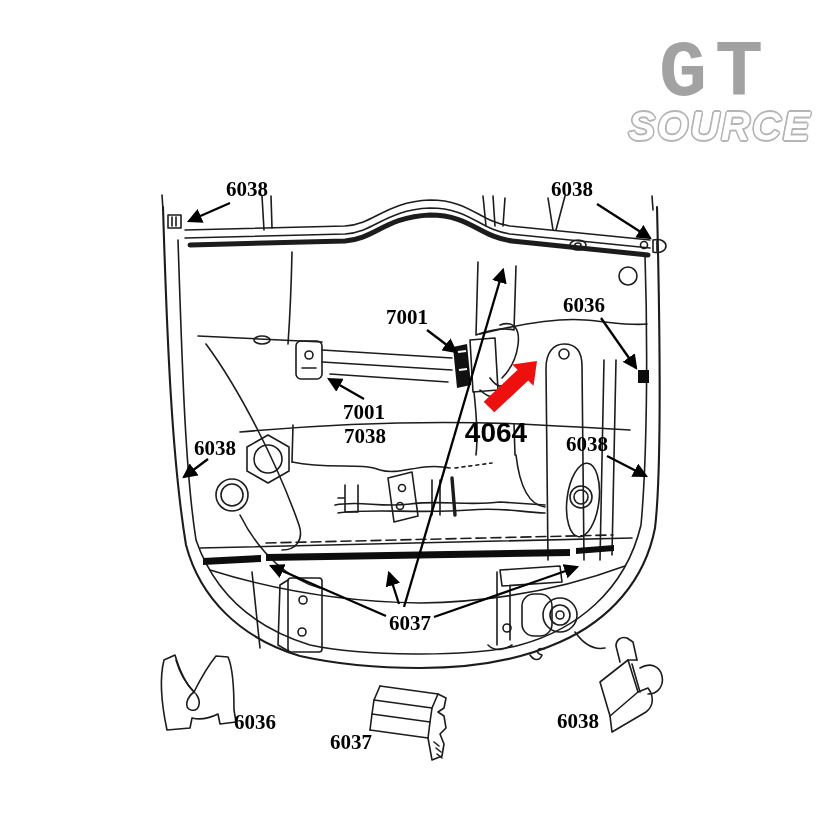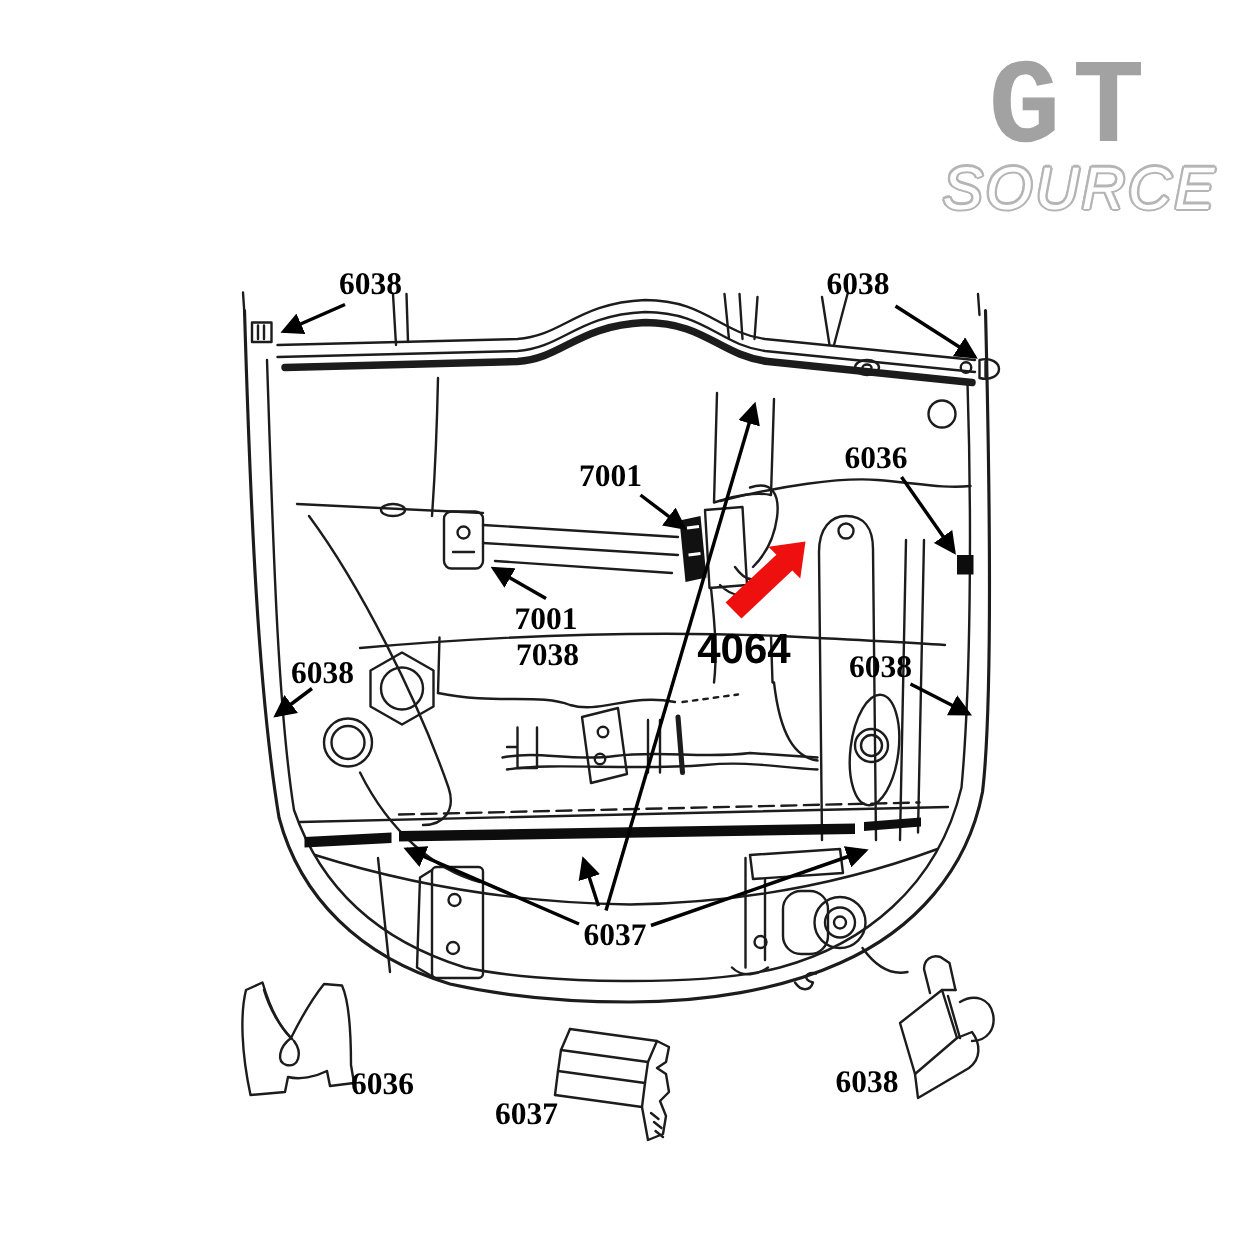--- a/index.html
+++ b/index.html
@@ -8,21 +8,21 @@
   .logo{position:absolute;top:0;right:0;width:240px;height:170px;}
   .opel-box{position:absolute;left:34px;top:20px;width:168px;height:27px;
             border:2px solid #c7c7c7;box-shadow:inset 0 0 0 1px #fff, inset 0 0 0 2px #d9d9d9;
             display:flex;align-items:center;justify-content:center;}
   .opel-text{font-family:"Liberation Serif",serif;font-weight:700;font-size:19px;
              color:#a7a7a7;letter-spacing:13px;padding-left:13px;line-height:1;}
   .gt-text{position:absolute;left:20px;top:34px;width:190px;text-align:center;
            font-family:Liberation Mono, monospace;font-weight:700;font-size:80px;line-height:1;
            color:#a2a2a2;letter-spacing:8px;}
   .source-text{position:absolute;left:0px;top:106px;width:240px;text-align:center;
-           font-style:italic;font-weight:400;font-size:40px;line-height:1;letter-spacing:2px;
+           font-style:italic;font-weight:700;font-size:40px;line-height:1;letter-spacing:2px;
            color:#ffffff;
            text-shadow:-1.6px 0 #b5b5b5,1.6px 0 #b5b5b5,0 -1.6px #b5b5b5,0 1.6px #b5b5b5,
                        -1.2px -1.2px #b5b5b5,1.2px 1.2px #b5b5b5,-1.2px 1.2px #b5b5b5,1.2px -1.2px #b5b5b5;}
   svg{position:absolute;left:0;top:0;}
   .ln{fill:none;stroke:#1c1c1c;stroke-width:1.6;stroke-linecap:round;stroke-linejoin:round;}
   .ln2{fill:none;stroke:#1c1c1c;stroke-width:2.1;stroke-linecap:round;stroke-linejoin:round;}
   .seal{fill:#0d0d0d;stroke:none;}
   .lead{fill:none;stroke:#000;stroke-width:2.3;}
   .plabel{font-family:"Liberation Serif",serif;font-weight:700;font-size:21px;fill:#000;text-anchor:middle;}
   .plabel-big{font-family:"Liberation Sans",sans-serif;font-weight:700;font-size:28px;fill:#000;text-anchor:middle;}

